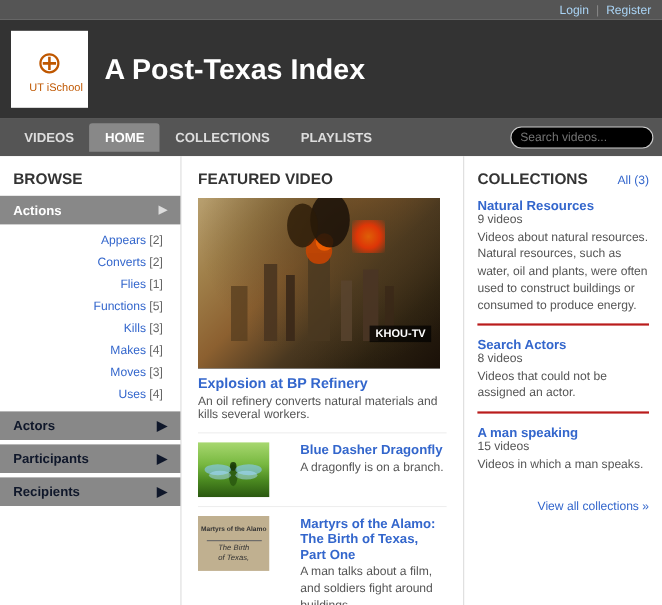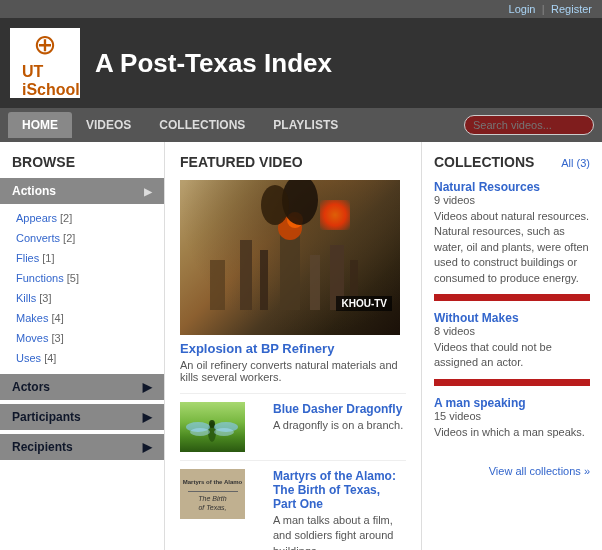--- a/index.html
+++ b/index.html
@@ -23,23 +23,23 @@
       align-items: center;
       justify-content: center;
       margin-right: 15px;
       flex-shrink: 0;
     }
     .logo-icon {
       font-size: 28px;
       color: #bf5700;
     }
     .logo-text {
-      font-size: 16px;
+      font-size: 10px;
       color: #bf5700;
-      font-weight: bold;
+      font-weight: normal;
       margin-top: 2px;
       padding-left: 12px;
     }
     .site-title {
       font-size: 26px;
       font-weight: bold;
       color: #fff;
       flex: 1;
     }
 
@@ -67,21 +67,21 @@
     .nav-search {
       margin-left: auto;
       display: flex;
       align-items: center;
     }
     .nav-search input {
       padding: 3px 8px;
       font-size: 11px;
       border: 1px solid #ccc;
       border-radius: 10px;
-      background: #7f1d1d;
+      background: #000000;
       width: 130px;
       color: #999;
       outline: none;
     }
 
     
     .main-content {
       display: flex;
       background: #fff;
       min-height: 420px;
@@ -116,20 +116,21 @@
     .sidebar-category .arrow {
       font-size: 10px;
       color: #ddd;
     }
     .sidebar-items {
       list-style: none;
       padding: 2px 0;
     }
     .sidebar-items li {
       padding: 3px 16px;
+      text-align: right;
     }
     .sidebar-items li a {
       color: #3366cc;
       text-decoration: none;
       font-size: 11px;
     }
     .sidebar-items li .count {
       color: #666;
       font-size: 11px;
     }
@@ -273,21 +274,21 @@
       color: #333;
       text-transform: uppercase;
     }
     .collections-all {
       font-size: 11px;
       color: #3366cc;
       text-decoration: none;
     }
     .collection-item {
       margin-bottom: 10px;
-      border-bottom: 7px solid #b91c1c;
+      border-bottom: 2px solid #b91c1c;
       padding-bottom: 8px;
     }
     .collection-item:last-of-type {
       border-bottom: none;
     }
     .collection-name {
       font-size: 12px;
       font-weight: bold;
       color: #3366cc;
       text-decoration: none;
@@ -322,22 +323,22 @@
 
 <div class="top-bar">
   <div class="logo-box">
     <span class="logo-icon">⊕</span>
     <span class="logo-text">UT iSchool</span>
   </div>
   <span class="site-title">A Post-Texas Index</span>
 </div>
 
 <div class="nav-bar">
+  <a class="nav-tab">VIDEOS</a>
   <a class="nav-tab active">HOME</a>
-  <a class="nav-tab">VIDEOS</a>
   <a class="nav-tab">COLLECTIONS</a>
   <a class="nav-tab">PLAYLISTS</a>
   <div class="nav-search">
     <input type="text" placeholder="Search videos..." style="">
   </div>
 </div>
 
 <div class="main-content">
 
   <div class="sidebar">
@@ -460,21 +461,21 @@
       <a class="collections-all">All (3)</a>
     </div>
 
     <div class="collection-item">
       <a class="collection-name">Natural Resources</a>
       <div class="collection-count">9 videos</div>
       <div class="collection-desc">Videos about natural resources. Natural resources, such as water, oil and plants, were often used to construct buildings or consumed to produce energy.</div>
     </div>
 
     <div class="collection-item">
-      <a class="collection-name">Without Makes</a>
+      <a class="collection-name">Search Actors</a>
       <div class="collection-count">8 videos</div>
       <div class="collection-desc">Videos that could not be assigned an actor.</div>
     </div>
 
     <div class="collection-item">
       <a class="collection-name">A man speaking</a>
       <div class="collection-count">15 videos</div>
       <div class="collection-desc">Videos in which a man speaks.</div>
     </div>
 

